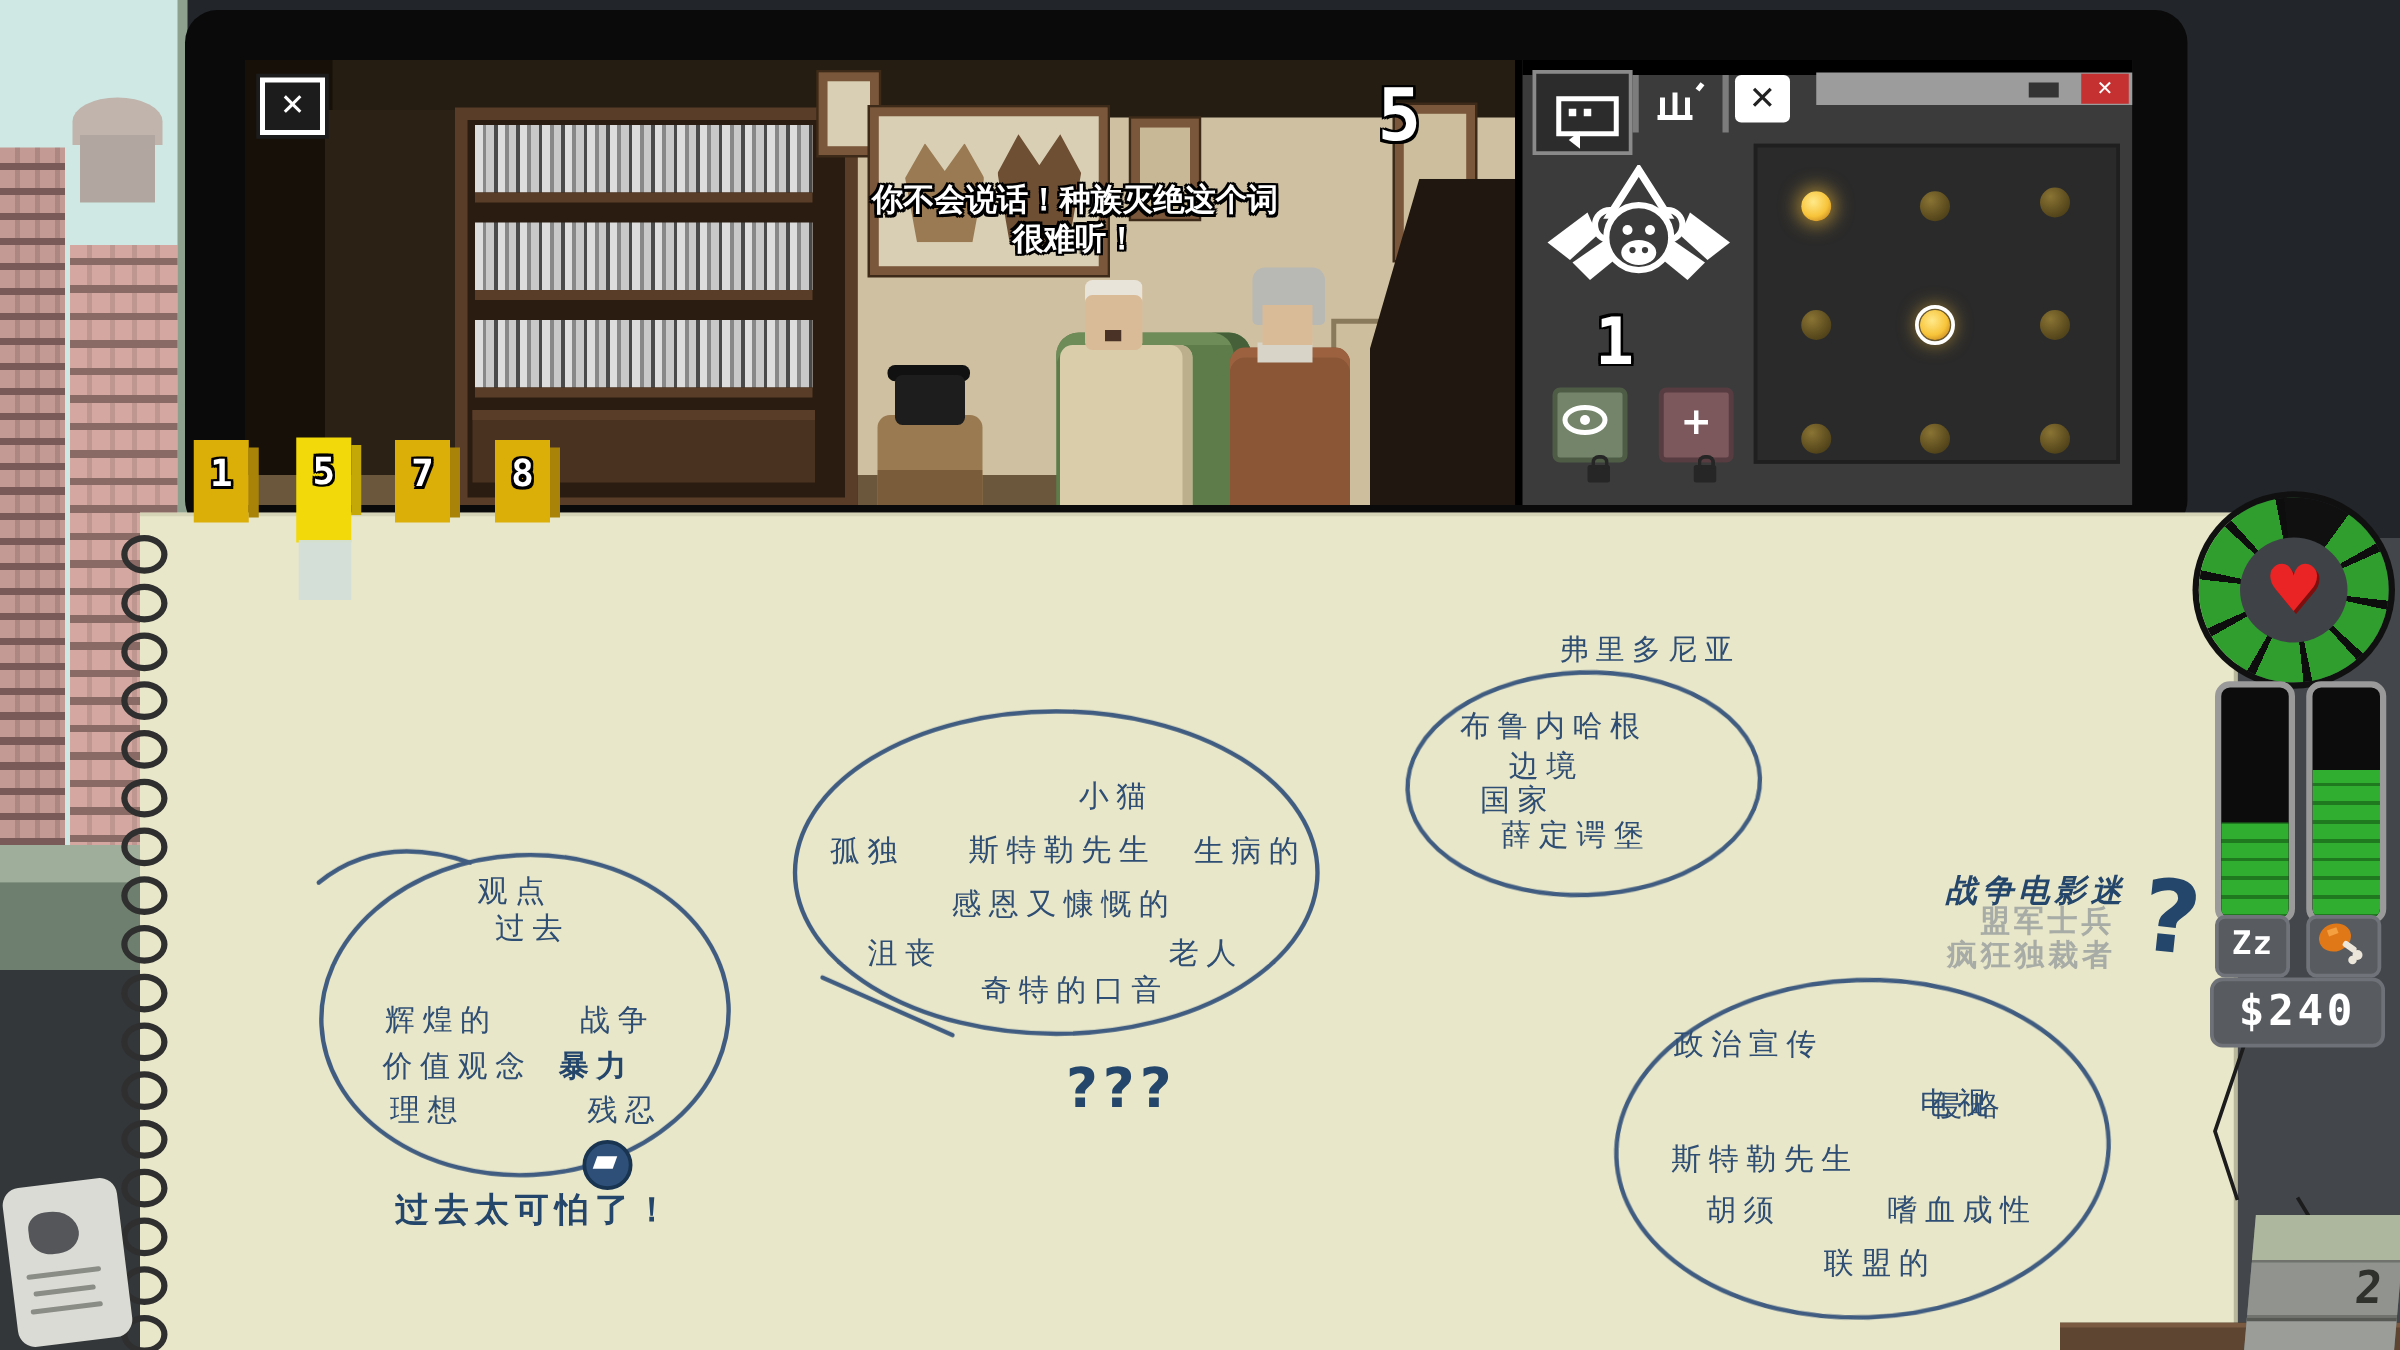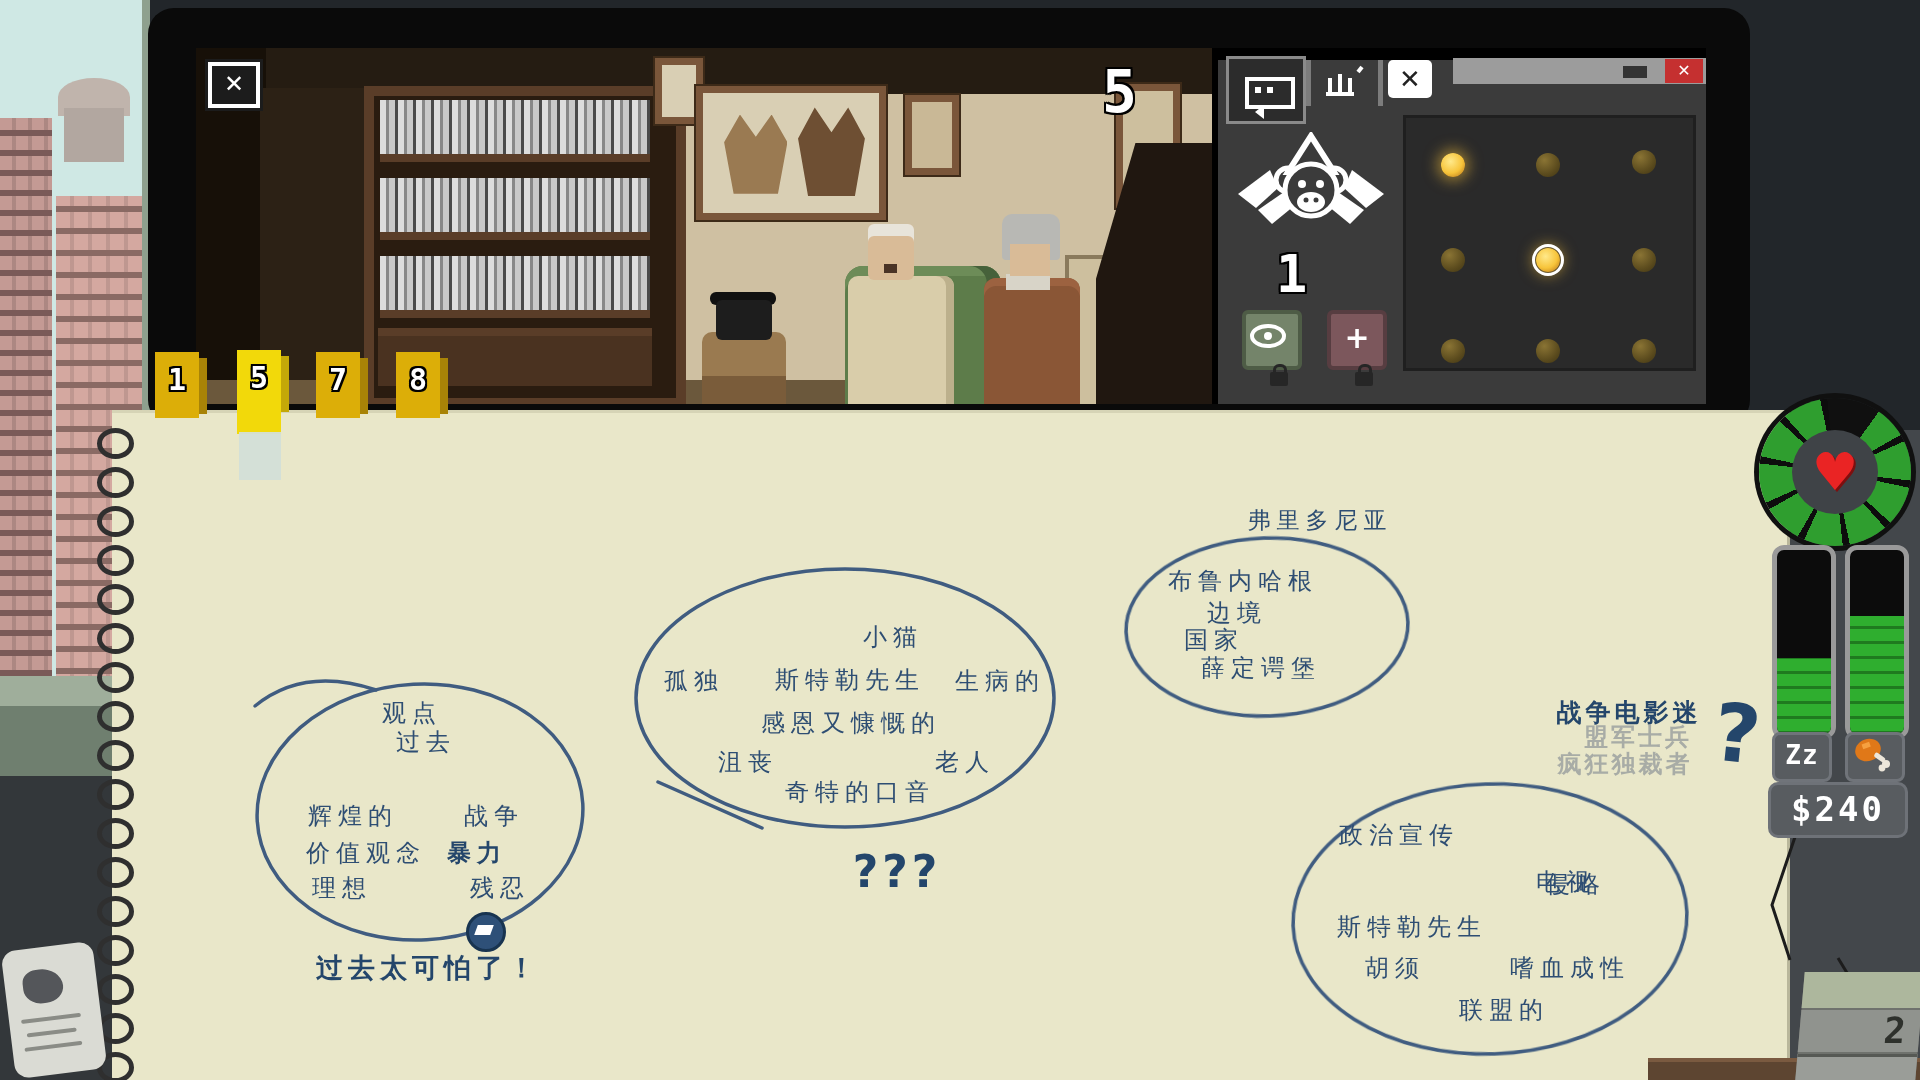--- a/index.html
+++ b/index.html
@@ -89,21 +89,21 @@
   .sticky{left:239px;top:432px;width:42px;height:48px;background:#d3dfd8;opacity:.95;}
   
   .notebook{left:112px;top:410px;width:1678px;height:670px;background:#e9e7c9;
             box-shadow:inset 0 3px 0 #d6d4b6, inset -3px 0 0 #b9b79b;}
   .ring{position:absolute;left:-15px;width:27px;height:21px;border:5px solid #2f2f2f;border-radius:50%;background:transparent;}
   .w{position:absolute;transform:translate(-50%,-50%);font-size:24px;color:#2e4e73;letter-spacing:6px;white-space:nowrap;}
   .w.bold{font-weight:bold;color:#24466b;}
   .note{position:absolute;transform:translate(-50%,-50%);font-weight:bold;color:#24466b;font-size:27px;letter-spacing:5px;white-space:nowrap;}
   .mark3q{font-size:44px;letter-spacing:4px;}
   .guess{position:absolute;transform:translate(-50%,-50%);white-space:nowrap;font-weight:bold;}
-  .guess.answer{color:#24466b;font-size:25px;letter-spacing:4px;}
+  .guess.answer{color:#24466b;font-size:25px;letter-spacing:4px;font-style:italic;}
   .guess.rej{color:#a8aca6;font-size:24px;letter-spacing:3px;}
   .qmark{font-size:80px;color:#24466b;transform:translate(-50%,-50%) rotate(6deg);font-weight:bold;}
   .eraser-badge{position:absolute;left:466px;top:912px;width:34px;height:34px;border-radius:50%;
                 background:#2e5078;border:3px solid #183450;}
   .eraser-badge i{position:absolute;left:7px;top:10px;width:16px;height:10px;background:#fff;transform:skewX(-20deg);}
   
   .ringmeter{left:1759px;top:398px;width:152px;height:148px;border-radius:50%;
      background:conic-gradient(from -6deg,#101010 0 42deg,rgba(0,0,0,0) 42deg),
         repeating-conic-gradient(from -6deg,#2f9e2f 0 30.5deg,#0d0d0d 30.5deg 36deg);
      box-shadow:0 0 0 5px #101010;}
@@ -189,20 +189,24 @@
         <div class="sc woman-collar"></div>
         <div class="sc woman-hair"></div>
         <div class="sc woman-face"></div>
         <div class="sc sidetable"></div>
         <div class="sc phone-handset"></div>
         <div class="sc phone"></div>
         <div class="sc wardrobe"></div>
 
         <div class="sc xbtn">✕</div>
         <div class="sc counter5 px outline">5</div>
+        <div class="sc dialog outline">
+          <div>你不会说话！种族灭绝这个词</div>
+          <div>很难听！</div>
+        </div>
       </div>
 
       <div class="panel">
         <div class="abs panel-top"></div>
         <div class="abs tab tabsel">
           <div class="cassette">
               <i style="left:6px"></i>
               <i style="left:18px"></i>
               <span class="cass-notch"></span>
             </div>
@@ -309,21 +313,21 @@
   <div class="eraser-badge">
       <i></i>
     </div>
   <span class="note" style="left:428px;top:968px">过去太可怕了！</span>
 
   <span class="w" style="left:893px;top:637px">小猫</span>
   <span class="w" style="left:694px;top:681px">孤独</span>
   <span class="w" style="left:850px;top:680px">斯特勒先生</span>
   <span class="w" style="left:1000px;top:681px">生病的</span>
   <span class="w" style="left:851px;top:723px">感恩又慷慨的</span>
-  <span class="w" style="left:748px;top:762px">沮丧</span>
+  <span class="w" style="left:724px;top:762px">沮丧</span>
   <span class="w" style="left:965px;top:762px">老人</span>
   <span class="w" style="left:860px;top:792px">奇特的口音</span>
   <span class="note mark3q" style="left:897px;top:871px">???</span>
 
   <span class="w" style="left:1320px;top:520px;font-size:23px">弗里多尼亚</span>
   <span class="w" style="left:1243px;top:581px">布鲁内哈根</span>
   <span class="w" style="left:1237px;top:613px">边境</span>
   <span class="w" style="left:1214px;top:640px">国家</span>
   <span class="w" style="left:1261px;top:668px">薛定谔堡</span>
 

